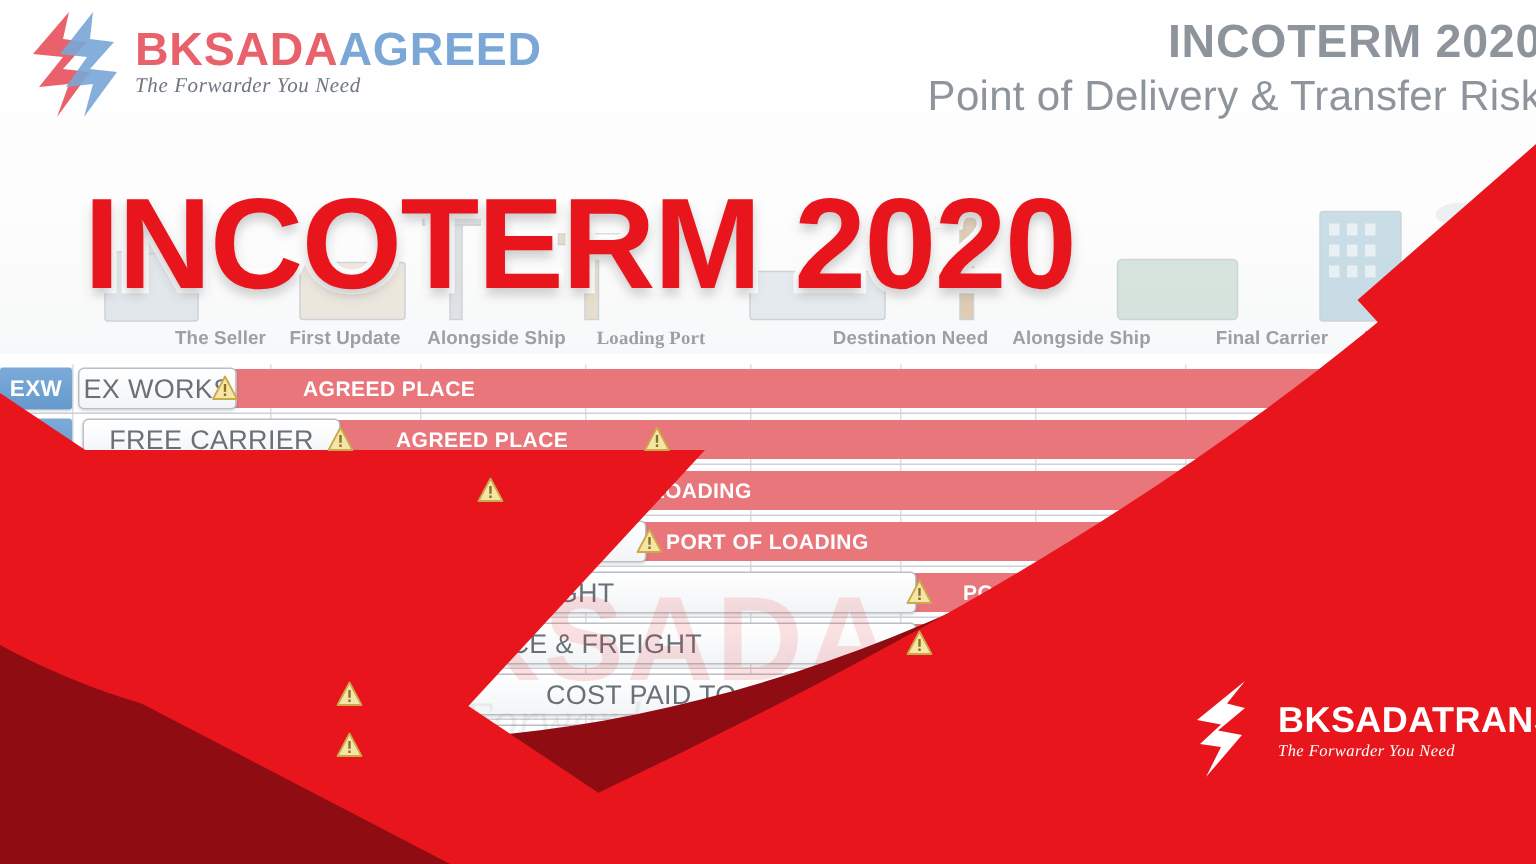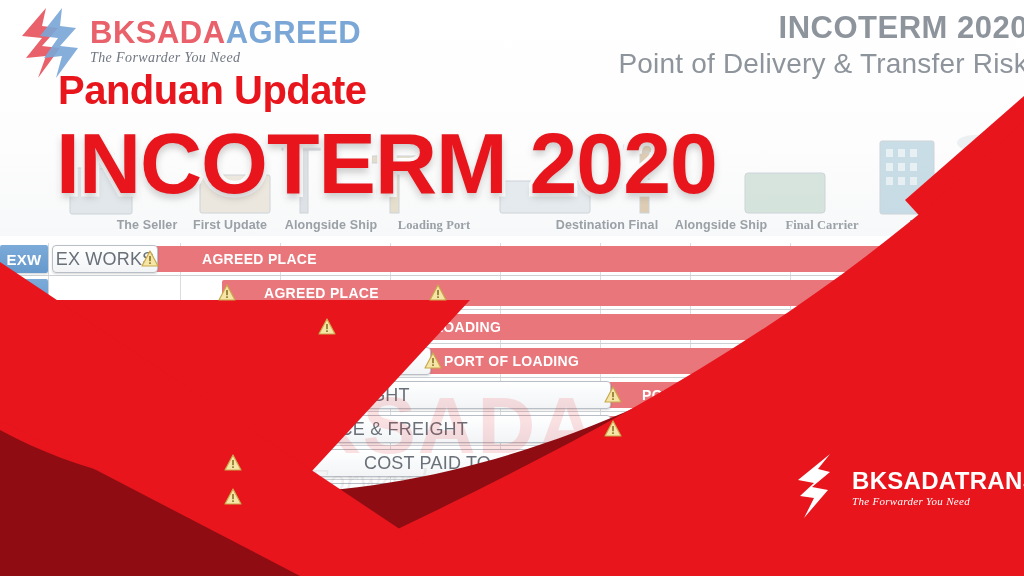--- a/index.html
+++ b/index.html
@@ -173,31 +173,30 @@
     <svg class="logo-mark" viewBox="0 0 72 74">
       <path d="M30 2 L6 30 L26 32 L10 52 L30 50 L22 72 L44 42 L26 40 L42 22 L26 20 Z" fill="#e9616a"></path>
       <path d="M46 2 L24 30 L42 32 L28 52 L46 50 L40 72 L62 42 L44 40 L60 22 L44 20 Z" fill="#7ba7d7" opacity=".92"></path>
     </svg>
     <div class="logo-txt">
       <div class="logo-name"><span class="a">BKSADA</span><span class="b">AGREED</span></div>
       <div class="logo-tag">The Forwarder You Need</div>
     </div>
   </div>
 
-  <div class="panduan">Panduan Update</div>
   <div class="big-title">INCOTERM 2020</div>
 
   <div class="col-labels" id="col-labels">
       <div class="col-label" style="left: 147px;">The Seller</div>
       <div class="col-label" style="left: 230px;">First Update</div>
       <div class="col-label" style="left: 331px;">Alongside Ship</div>
       <div class="col-label" style="left: 434px; font-family: Liberation Serif, serif;">Loading Port</div>
-      <div class="col-label" style="left: 607px;">Destination Final</div>
+      <div class="col-label" style="left: 607px;">Destination Need</div>
       <div class="col-label" style="left: 721px;">Alongside Ship</div>
-      <div class="col-label" style="left: 822px; font-family: Liberation Serif, serif;">Final Carrier</div>
+      <div class="col-label" style="left: 848px;">Final Carrier</div>
       <div class="col-label" style="left: 941px;">The Buyer</div>
     </div>
 
   <div class="chart" id="chart">
       <div class="grid-line" style="left: 48px;"></div>
       <div class="grid-line" style="left: 180px;"></div>
       <div class="grid-line" style="left: 280px;"></div>
       <div class="grid-line" style="left: 390px;"></div>
       <div class="grid-line" style="left: 500px;"></div>
       <div class="grid-line" style="left: 600px;"></div>
@@ -216,20 +215,21 @@
             <rect x="8.2" y="6" width="1.6" height="5.2" fill="#8a7327"></rect>
             <rect x="8.2" y="12.3" width="1.6" height="1.7" fill="#8a7327"></rect>
           </svg></div>
       </div>
       <div class="row" style="top: 34px;">
         <div class="row-sep" style="top: 32px;"></div>
         <div class="code">FCA</div>
         <div class="buyer-bar" style="left: 222px; width: 802px;">
           <span style="padding-left: 42px;">AGREED PLACE</span>
         </div>
+        <div class="seller-bar" style="left: 55px; width: 172px;">FREE CARRIER</div>
         <div class="warn" style="left: 218px;"><svg viewBox="0 0 18 17" width="18" height="17">
             <path d="M9 1 L17 16 L1 16 Z" fill="#f5e6a8" stroke="#c9a94a" stroke-width="1.2" stroke-linejoin="round"></path>
             <rect x="8.2" y="6" width="1.6" height="5.2" fill="#8a7327"></rect>
             <rect x="8.2" y="12.3" width="1.6" height="1.7" fill="#8a7327"></rect>
           </svg></div>
         <div class="warn" style="left: 429px;"><svg viewBox="0 0 18 17" width="18" height="17">
             <path d="M9 1 L17 16 L1 16 Z" fill="#f5e6a8" stroke="#c9a94a" stroke-width="1.2" stroke-linejoin="round"></path>
             <rect x="8.2" y="6" width="1.6" height="5.2" fill="#8a7327"></rect>
             <rect x="8.2" y="12.3" width="1.6" height="1.7" fill="#8a7327"></rect>
           </svg></div>

